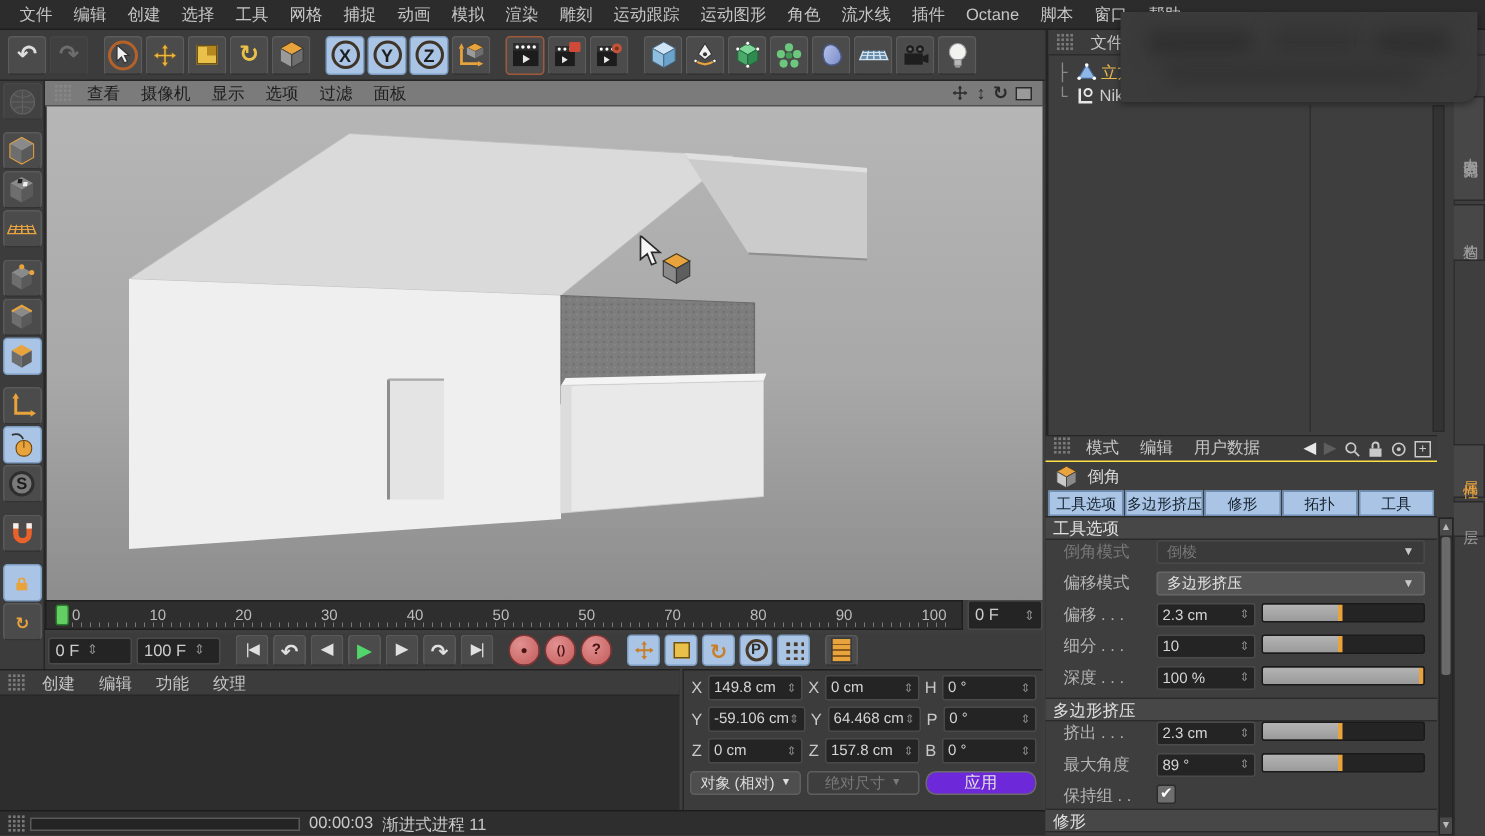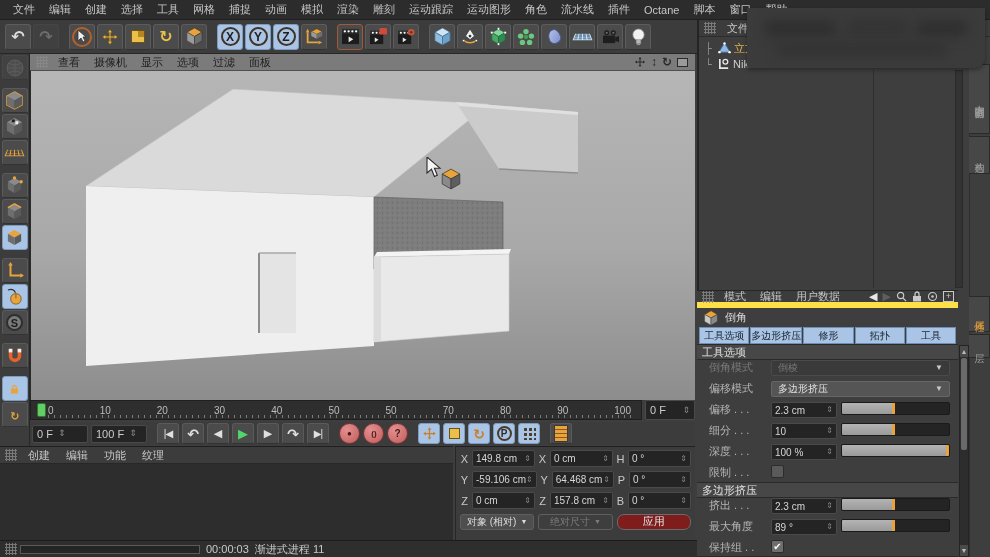--- a/index.html
+++ b/index.html
@@ -63,41 +63,41 @@
 .chead{display:flex;height:15px;align-items:center}
 .chead span{flex:1;text-align:center;color:#c9c9c9}
 .crow{display:flex;height:21px;align-items:center;gap:3px}
 .ccell{flex:1;display:flex;align-items:center;gap:3px}
 .ckey{width:9px;color:#c9c9c9;text-align:center}
 .cval{flex:1;height:17px;background:#242424;border:1px solid #4a4a4a;border-radius:2px;display:flex;align-items:center;padding:0 3px;color:#d6d6d6;font-size:10px;white-space:nowrap;overflow:hidden}
 .cval .stp{margin-left:auto;color:#888;font-size:8px}
 .cfoot{display:flex;height:19px;align-items:center;gap:4px;margin-top:1px}
 .cdrop{flex:1;height:16px;background:#4e4e4e;border:1px solid #5f5f5f;border-radius:3px;display:flex;align-items:center;justify-content:center;gap:4px;color:#ddd;font-size:10px;white-space:nowrap}
 .cdrop.dis{color:#7a7a7a;background:#3e3e3e}
-.capply{flex:1;height:16px;background:#7f1d1d;border:1px solid #6a6a6a;border-radius:7px;display:flex;align-items:center;justify-content:center;color:#e2e2e2}
+.capply{flex:1;height:16px;background:#6d28d9;border:1px solid #6a6a6a;border-radius:7px;display:flex;align-items:center;justify-content:center;color:#e2e2e2}
 
 .statusbar{position:absolute;left:0;top:540px;width:697px;height:17px;background:#2e2e2e;border-top:1px solid #1c1c1c;display:flex;align-items:center;padding-left:2px;color:#c9c9c9}
 .progress{width:180px;height:9px;background:#242424;border:1px solid #5a5a5a;margin-right:6px}
 
 .rpanel{position:absolute;left:697px;top:20px;width:293px;height:537px;background:#3e3e3e;border-left:2px solid #242424}
 .om-menu{height:17px;background:#3c3c3c;border-bottom:1px solid #2c2c2c;display:flex;align-items:center;padding-left:2px}
 .om-menu .mi{padding:0 8px;color:#c6c6c6}
 .tree{padding:3px 0 0 6px}
 .titem{display:flex;align-items:center;height:16px;gap:3px}
 .tline{color:#8a8a8a;font-family:"DejaVu Sans Mono",monospace;font-size:11px;width:10px}
 .tlabel-sel{color:#e8b84b}
 .tlabel{color:#cfcfcf}
 .om-divider{position:absolute;left:174px;top:50px;width:1px;height:218px;background:#2e2e2e}
 .om-scroll{position:absolute;left:256px;top:50px;width:8px;height:218px;background:#333;border:1px solid #2a2a2a}
 
 .overlay{position:absolute;left:747px;top:8px;width:238px;height:60px;background:#3b3b3b;border-radius:0 0 10px 2px;z-index:40;overflow:hidden;box-shadow:0 2px 4px rgba(0,0,0,.35)}
 .overlay .blob{position:absolute;background:#2f2f2f;filter:blur(6px);border-radius:4px}
 
 .am{position:absolute;left:697px;top:290px;width:261px;height:267px;background:#3e3e3e;border-top:1px solid #262626}
-.am-menu{height:17px;background:#3c3c3c;border-bottom:6px solid #fde047;display:flex;align-items:center;padding-left:2px}
+.am-menu{height:17px;background:#3c3c3c;border-bottom:1px solid #fde047;display:flex;padding-left:2px}
 .am-menu .mi{padding:0 7px;color:#c6c6c6}
 .am-icons{margin-left:auto;display:flex;align-items:center;gap:5px;padding-right:4px;font-size:10px}
 .am-title{height:19px;display:flex;align-items:center;gap:6px;padding-left:6px;color:#dadada}
 .am-tabs{height:17px;display:flex;gap:1px;padding:0 2px}
 .atab{flex:1;background:#a9c4e4;border:1px solid #6f8fb5;color:#16212e;display:flex;align-items:center;justify-content:center;font-size:10px;white-space:nowrap}
 .sect{height:16px;background:#474747;border-top:1px solid #2a2a2a;border-bottom:1px solid #2a2a2a;display:flex;align-items:center;padding-left:5px;color:#e0e0e0}
 .arow{height:21px;display:flex;padding-left:12px;gap:4px}
 .albl{width:58px;color:#b4b4b4;white-space:nowrap;overflow:hidden;flex:none}
 .albl.dis{color:#787878}
 .abox{width:66px;height:16px;background:#242424;border:1px solid #4a4a4a;border-radius:2px;display:flex;align-items:center;padding:0 3px;color:#d6d6d6;font-size:10px;flex:none}
@@ -764,24 +764,20 @@
     <span class="albl">深度 . . .</span>
     <span class="abox">
         <span>100 %</span>
         <span class="stp glyph">⇕</span>
       </span>
     <span class="aslider">
         <span class="fill" style="width:97%"></span>
         <span class="mark" style="left:97%"></span>
       </span>
   </div>
-  <div class="arow" style="height:17px">
-    <span class="albl">限制 . . .</span>
-    <span class="cbox unchecked"></span>
-  </div>
 
   <div class="sect">多边形挤压</div>
 
   <div class="arow">
     <span class="albl">挤出 . . .</span>
     <span class="abox">
         <span>2.3 cm</span>
         <span class="stp glyph">⇕</span>
       </span>
     <span class="aslider">

